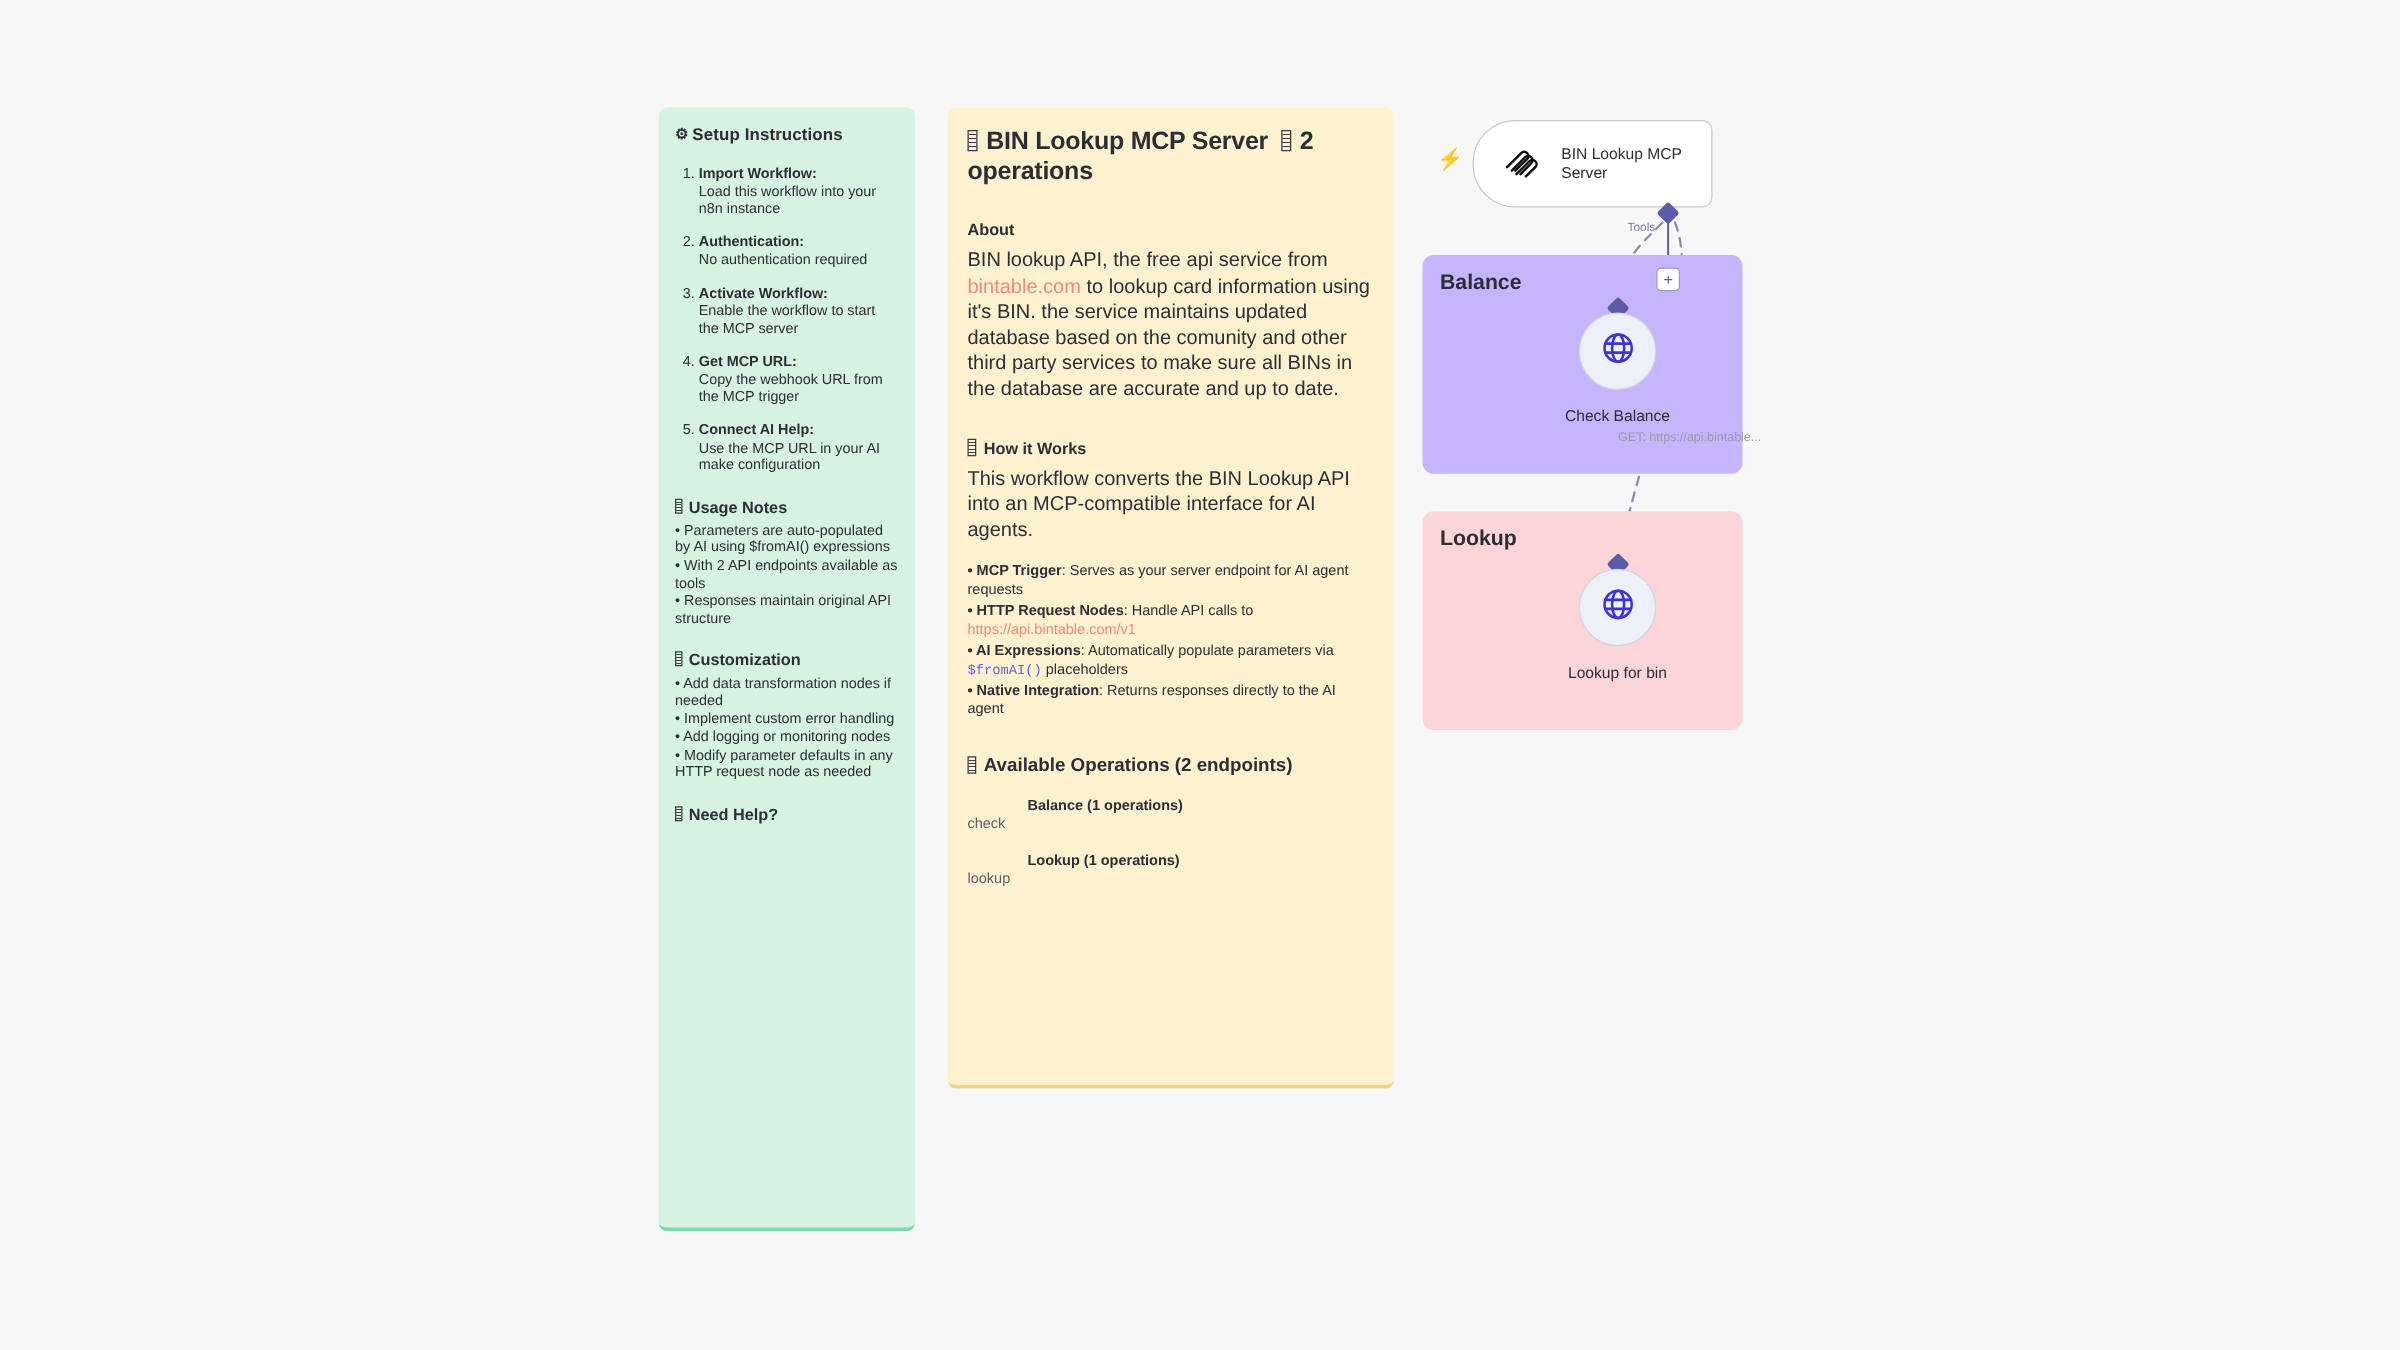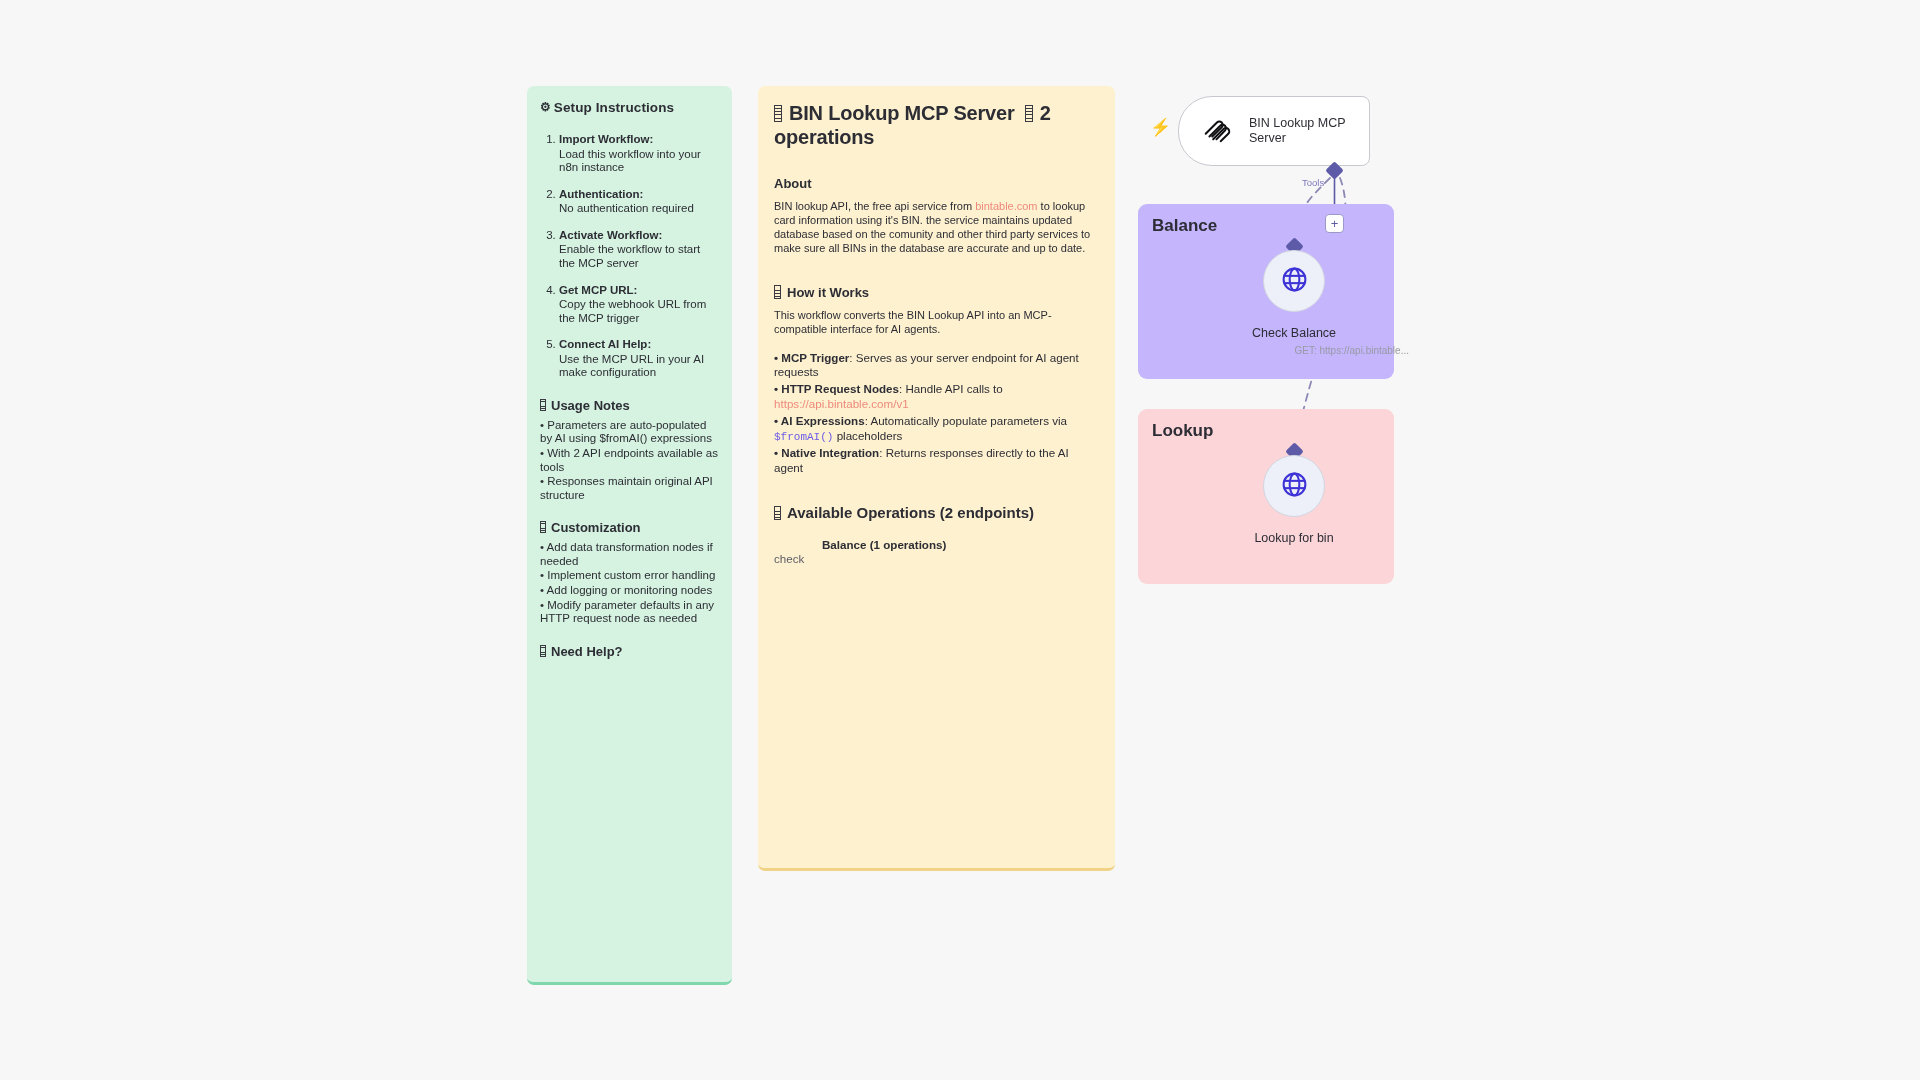--- a/index.html
+++ b/index.html
@@ -113,21 +113,21 @@
         transparent 2.5px, transparent 4.3px,
         #3a3a42 4.3px, #3a3a42 5.2px,
         transparent 5.2px, transparent 7px,
         #3a3a42 7px, #3a3a42 7.9px,
         transparent 7.9px, transparent 9.7px,
         #3a3a42 9.7px, #3a3a42 10.6px,
         transparent 10.6px);
   }
   .y-h3 { font-size: 13px; font-weight: 700; margin: 27px 0 8px 0; }
   .y-h2 { font-size: 15px; font-weight: 700; margin: 28px 0 10px 0; }
-  .y-p { font-size: 11px; line-height: 1.28; margin: 0 0 4px 0; }
+  .y-p { font-size: 16px; line-height: 1.28; margin: 0 0 4px 0; }
   .y-list { font-size: 11.6px; line-height: 1.28; margin-top: 15px; }
   .y-list > div { margin-bottom: 2px; }
   .mono { font-family: "Liberation Mono", monospace; color: #6b5ce7; font-size: 11px; }
   .op-group { margin-top: 17px; }
   .op-title { font-size: 11.6px; font-weight: 700; padding-left: 48px; }
   .op-item { font-size: 11.6px; color: #5d5d68; margin-top: 1px; }
 
   
   .trigger-node {
     position: absolute;
@@ -274,20 +274,24 @@
     </div>
 
     <div class="y-h2">
       <span class="tofu-mid"></span><span>Available Operations (2 endpoints)</span>
     </div>
 
     <div class="op-group">
       <div class="op-title">Balance (1 operations)</div>
       <div class="op-item">check</div>
     </div>
+    <div class="op-group">
+      <div class="op-title">Lookup (1 operations)</div>
+      <div class="op-item">lookup</div>
+    </div>
   </div>
 
   <svg class="wires">
 
     <line x1="1334.5" y1="176" x2="1334.5" y2="214" stroke="#5d5ba8" stroke-width="1.6"></line>
 
     <path d="M1330,178 C1312,196 1300,206 1295,232" fill="none" stroke="#8b88b5" stroke-width="1.8" stroke-dasharray="7 6" stroke-linecap="round"></path>
 
     <path d="M1340,178 C1352,208 1344,260 1326,330 C1306,400 1296,430 1294,464" fill="none" stroke="#8b88b5" stroke-width="1.8" stroke-dasharray="7 6" stroke-linecap="round"></path>
   </svg>

